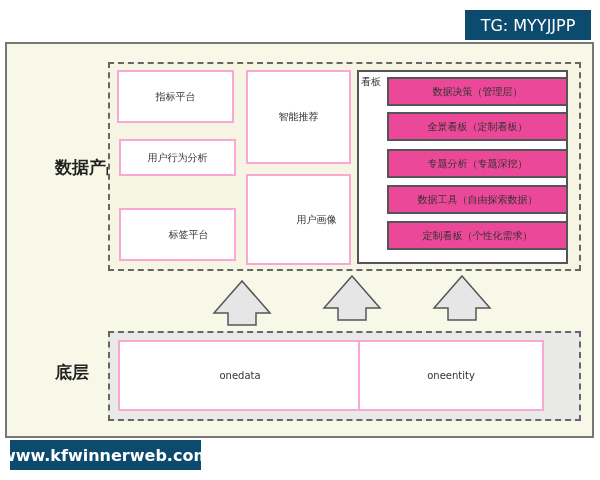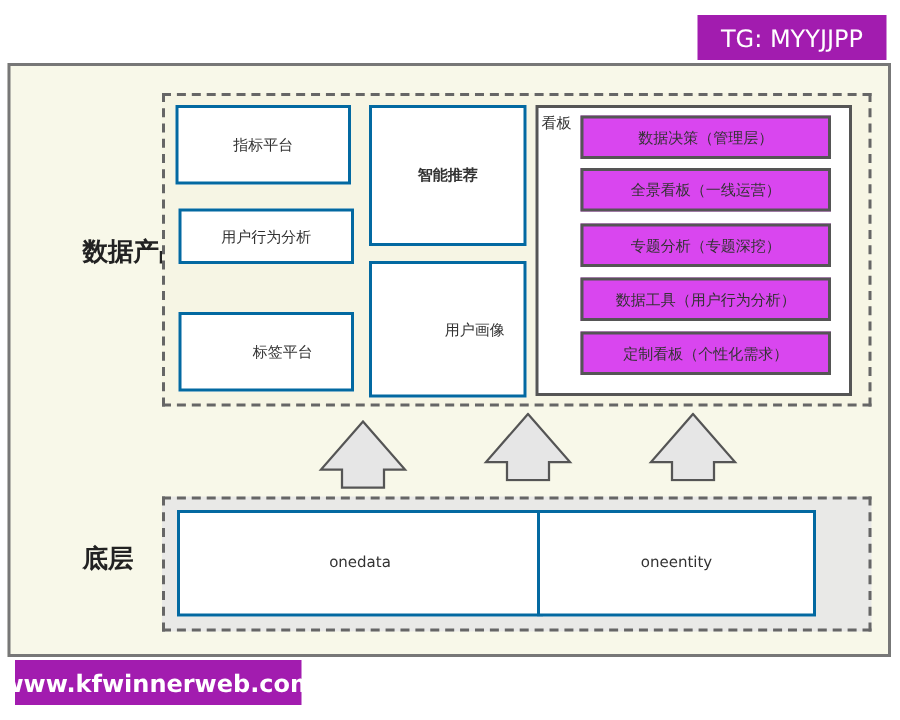--- a/index.html
+++ b/index.html
@@ -3,54 +3,54 @@
 <meta charset="utf-8">
 <style>
   html, body { margin:0; padding:0; }
   body { width:600px; height:480px; background:#ffffff; position:relative; overflow:hidden;
          font-family:"DejaVu Sans","Liberation Sans",sans-serif; color:#333; }
   .abs { position:absolute; box-sizing:border-box; }
   .frame { left:5px; top:42px; width:589px; height:396px; background:#f8f8e9; border:2px solid #777; }
   .layer-label { font-size:17px; font-weight:bold; color:#222;margin-left:36px; }
   .dash-top { left:108px; top:62px; width:473px; height:209px; border:2px dashed #666; background:#f6f5e4; }
   .dash-bottom { left:108px; top:331px; width:473px; height:90px; border:2px dashed #666; background:#e9e9e7; }
-  .box { background:#fff; border:2px solid #0369a1; display:flex; align-items:center; justify-content:center;
+  .box { background:#fff; border:2px solid #f9a8d4; display:flex; align-items:center; justify-content:center;
          font-size:10px; color:#333; }
   .kanban { left:357px; top:70px; width:211px; height:194px; background:#fff; border:2px solid #555; }
   .kanban-title { left:361px; top:75px; font-size:10px; color:#333; }
-  .kb-item { left:387px; width:167px; height:29px; background:#d946ef; border:2px solid #555;
+  .kb-item { left:387px; width:181px; height:29px; background:#ec4899; border:2px solid #555;
              display:flex; align-items:center; justify-content:center; font-size:10px; color:#333; }
-  .wm { background:#a21caf; color:#fff; font-size:16px; display:flex; align-items:center; justify-content:center; }
+  .wm { background:#0c4a6e; color:#fff; font-size:16px; display:flex; align-items:center; justify-content:center; }
   .arrow { width:60px; height:46px; }
 </style>
 </head>
 <body>
 
 <div class="abs wm" style="left:465px; top:10px; width:126px; height:30px;">TG: MYYJJPP</div>
 
 <div class="abs frame"></div>
 
 <div class="abs layer-label" style="left:19px; top:156px;">数据产品</div>
 <div class="abs layer-label" style="left:19px; top:361px;">底层</div>
 
 <div class="abs dash-top"></div>
 
 <div class="abs box" style="left:117px; top:70px; width:117px; height:53px;">指标平台</div>
 <div class="abs box" style="left:119px; top:139px; width:117px; height:37px;">用户行为分析</div>
 <div class="abs box" style="left:119px; top:208px; width:117px; height:53px;padding-left:22px;">标签平台</div>
 
-<div class="abs box" style="left:246px; top:70px; width:105px; height:94px;font-weight:bold;">智能推荐</div>
+<div class="abs box" style="left:246px; top:70px; width:105px; height:94px;">智能推荐</div>
 <div class="abs box" style="left:246px; top:174px; width:105px; height:91px;padding-left:36px;">用户画像</div>
 
 <div class="abs kanban"></div>
 <div class="abs kanban-title">看板</div>
 <div class="abs kb-item" style="top:77px;">数据决策（管理层）</div>
-<div class="abs kb-item" style="top:112px;">全景看板（一线运营）</div>
+<div class="abs kb-item" style="top:112px;">全景看板（定制看板）</div>
 <div class="abs kb-item" style="top:149px;">专题分析（专题深挖）</div>
-<div class="abs kb-item" style="top:185px;">数据工具（用户行为分析）</div>
+<div class="abs kb-item" style="top:185px;">数据工具（自由探索数据）</div>
 <div class="abs kb-item" style="top:221px;">定制看板（个性化需求）</div>
 
 <svg class="abs arrow" style="left:212px; top:280px;" viewBox="0 0 60 46">
   <polygon points="30,1 58,33 44,33 44,45 16,45 16,33 2,33" fill="#e6e6e6" stroke="#555" stroke-width="1.5"></polygon>
 </svg>
 <svg class="abs arrow" style="left:322px; top:275px;" viewBox="0 0 60 46">
   <polygon points="30,1 58,33 44,33 44,45 16,45 16,33 2,33" fill="#e6e6e6" stroke="#555" stroke-width="1.5"></polygon>
 </svg>
 <svg class="abs arrow" style="left:432px; top:275px;" viewBox="0 0 60 46">
   <polygon points="30,1 58,33 44,33 44,45 16,45 16,33 2,33" fill="#e6e6e6" stroke="#555" stroke-width="1.5"></polygon>

